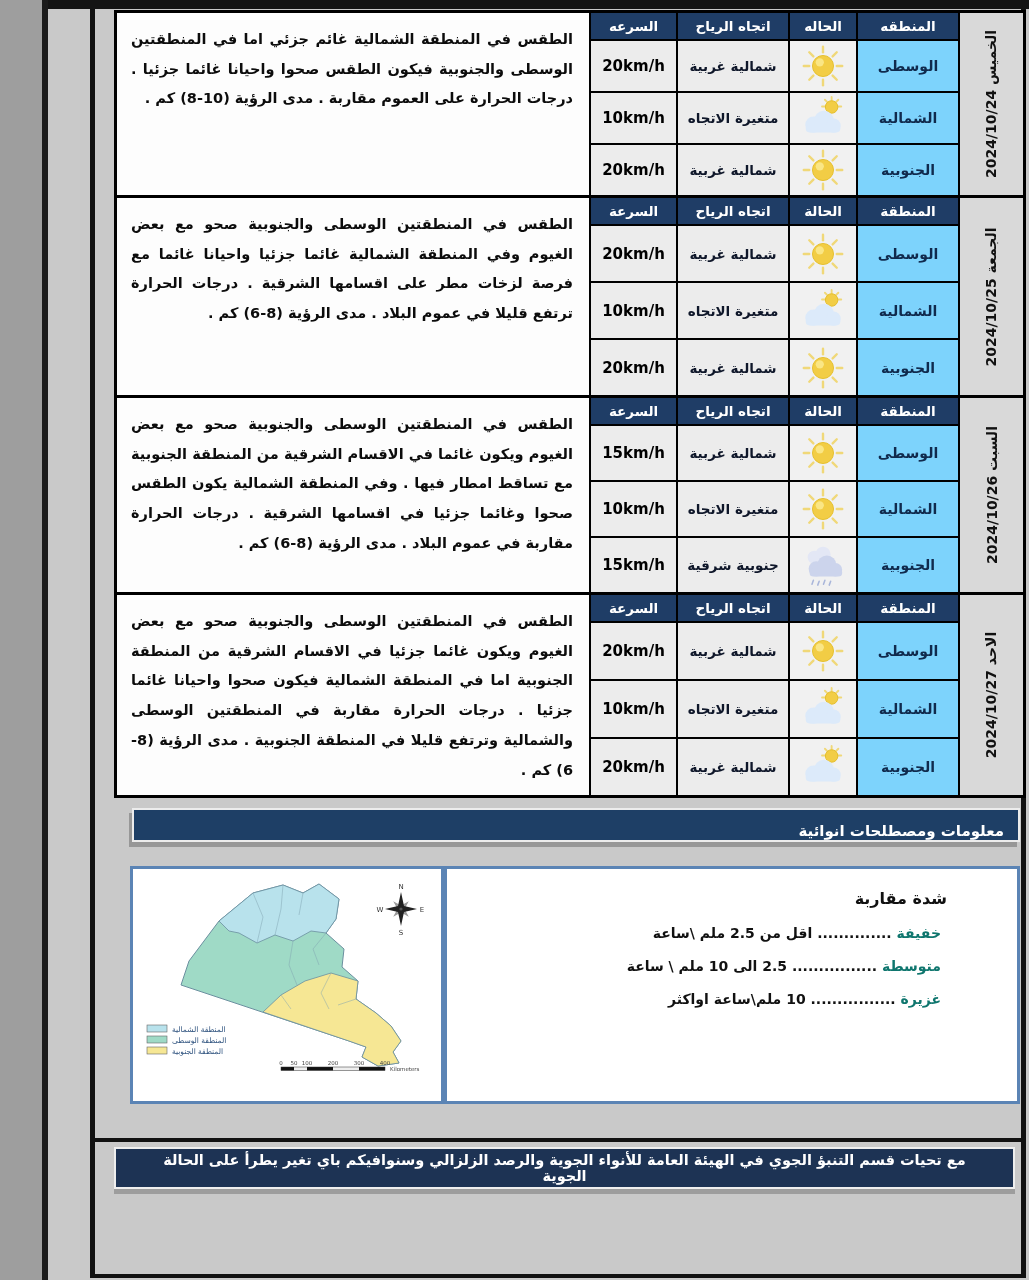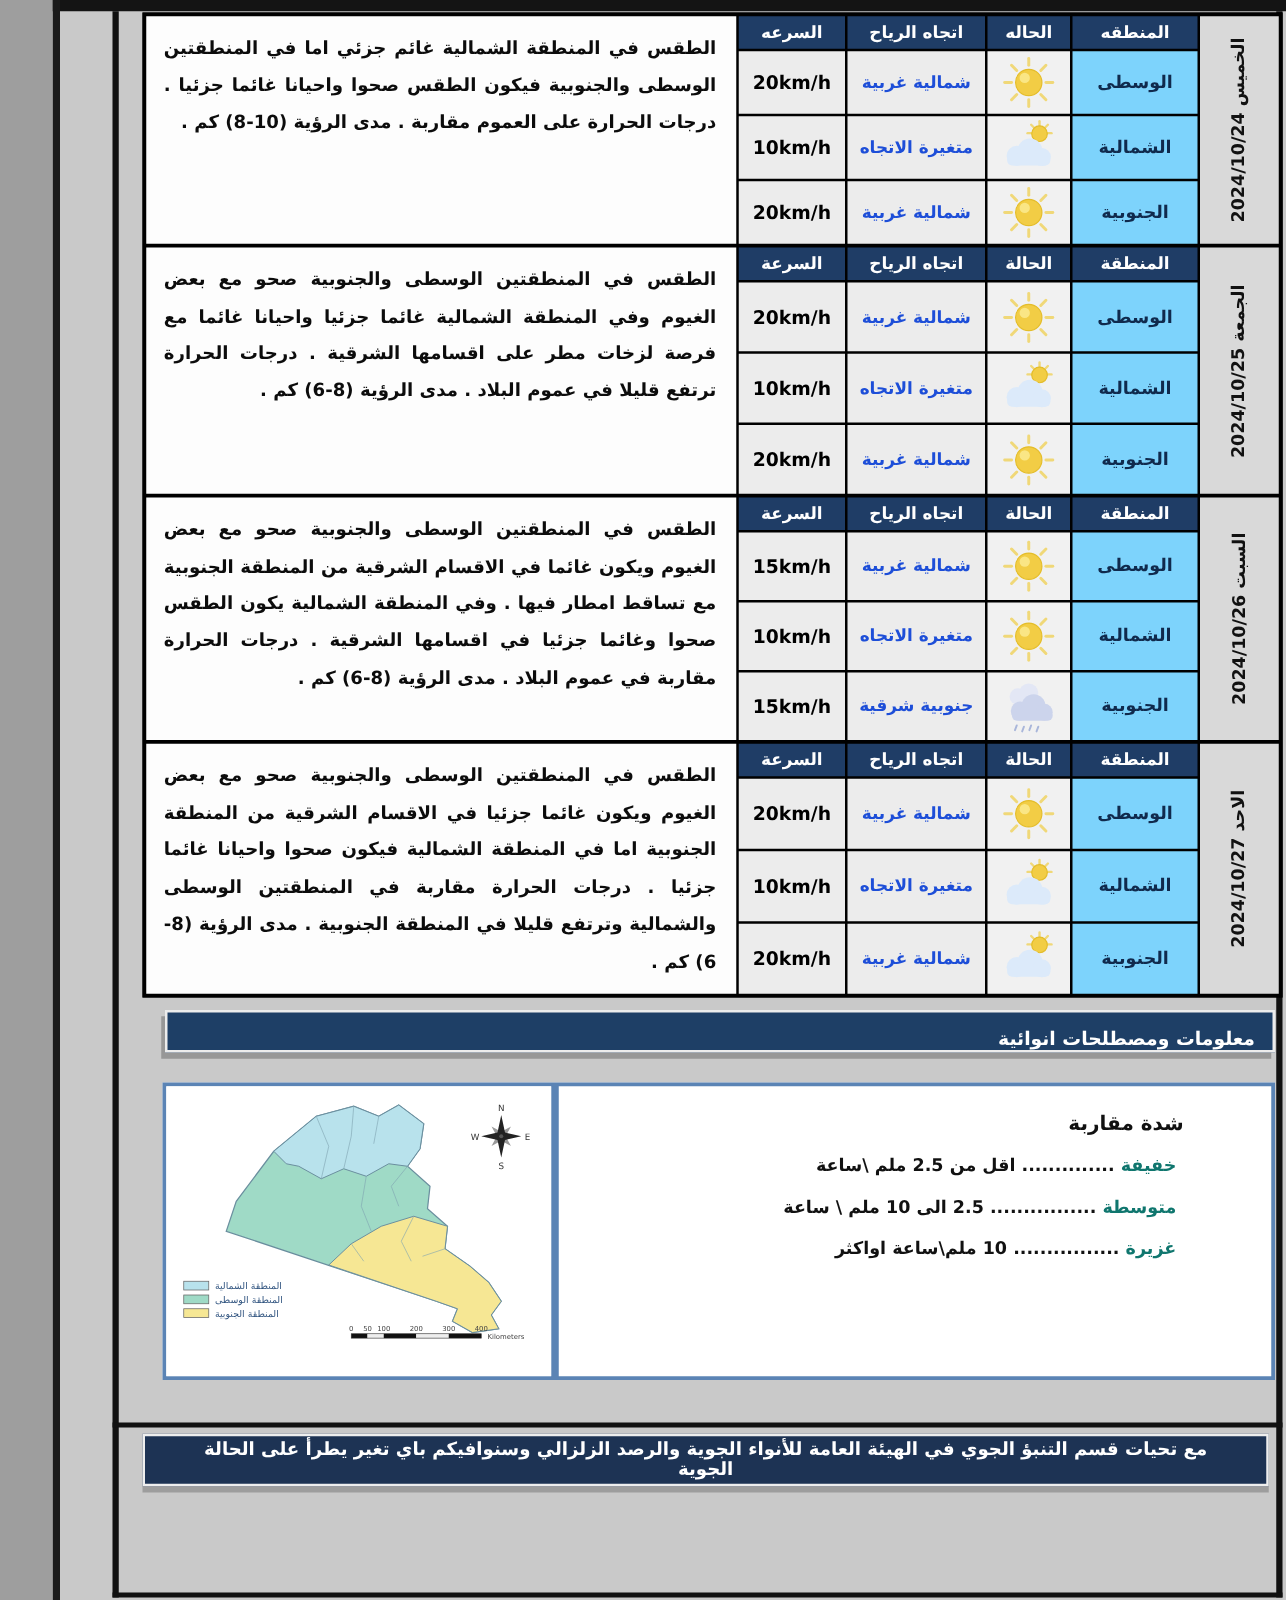--- a/index.html
+++ b/index.html
@@ -25,32 +25,32 @@
   .cell{display:flex;align-items:center;justify-content:center;}
   .desc{grid-column:1;grid-row:1/5;background:#fdfdfd;align-items:flex-start;justify-content:flex-start;
     padding:12px 16px 6px 14px;font-size:14.5px;font-weight:bold;color:#0c0c0c;line-height:2.05;
     text-align:justify;text-align-last:right;}
   .hd{background:#1f3d66;color:#fff;font-size:13.5px;font-weight:bold;grid-row:1;}
   .c2{grid-column:2}.c3{grid-column:3}.c4{grid-column:4}.c5{grid-column:5}
   .r2{grid-row:2}.r3{grid-row:3}.r4{grid-row:4}
   .date{grid-column:6;grid-row:1/5;background:#d9d9d9;}
   .date span{transform:rotate(-90deg);white-space:nowrap;font-size:14px;font-weight:bold;color:#111;}
   .spd{background:#ececec;font-size:15px;font-weight:bold;color:#000;}
-  .wnd{background:#ececec;font-size:13.5px;font-weight:bold;color:#1d4ed8;}
+  .wnd{background:#ececec;font-size:13.5px;font-weight:bold;color:#0f172a;}
   .cnd{background:#f1f1f1;}
   .rgn{background:#7dd3fc;font-size:14px;font-weight:bold;color:#102a4d;}
   .cond-icon .ic{display:none;}
   .cond-icon[data-icon-type="sunny"] .ic-sunny{display:block;}
   .cond-icon[data-icon-type="partly-cloudy"] .ic-pc{display:block;}
   .cond-icon[data-icon-type="rain"] .ic-rain{display:block;}
 
   
   .banner1{position:absolute;left:90px;top:808px;width:888px;height:34px;background:#1e3f66;
-    border:2px solid #ececec;box-shadow:-3px 5px 0 #979797;display:flex;align-items:flex-end;
-    justify-content:flex-end;padding:0 14px;box-sizing:border-box;color:#fff;font-weight:bold;font-size:15px;}
+    border:2px solid #ececec;box-shadow:-3px 5px 0 #979797;display:flex;align-items:flex-start;
+    justify-content:flex-end;padding:12px 14px;box-sizing:border-box;color:#fff;font-weight:bold;font-size:15px;}
 
   
   .map-box{position:absolute;left:88px;top:866px;width:314px;height:238px;background:#fff;
     border:3px solid #5b84b5;box-sizing:border-box;}
   .rain-box{position:absolute;left:402px;top:866px;width:576px;height:238px;background:#fff;
     border:3px solid #5b84b5;box-sizing:border-box;padding:20px 60px 0 20px;}
   .rain-title{text-align:right;font-size:16px;font-weight:bold;color:#111;margin:0 10px 6px 0;}
   .rain-line{direction:rtl;text-align:right;padding-right:16px;margin-top:17px;font-size:14px;font-weight:bold;color:#111;}
   .rlabel{color:#0f766e;}
   .rdots{letter-spacing:1px;}

